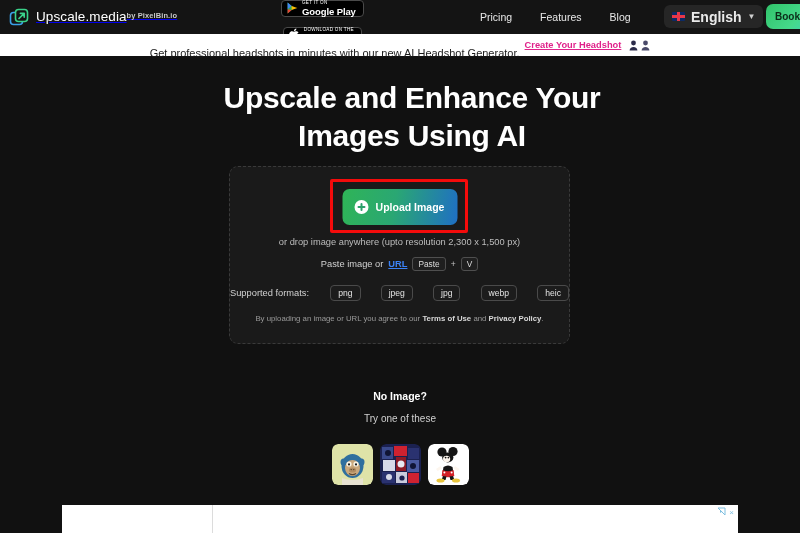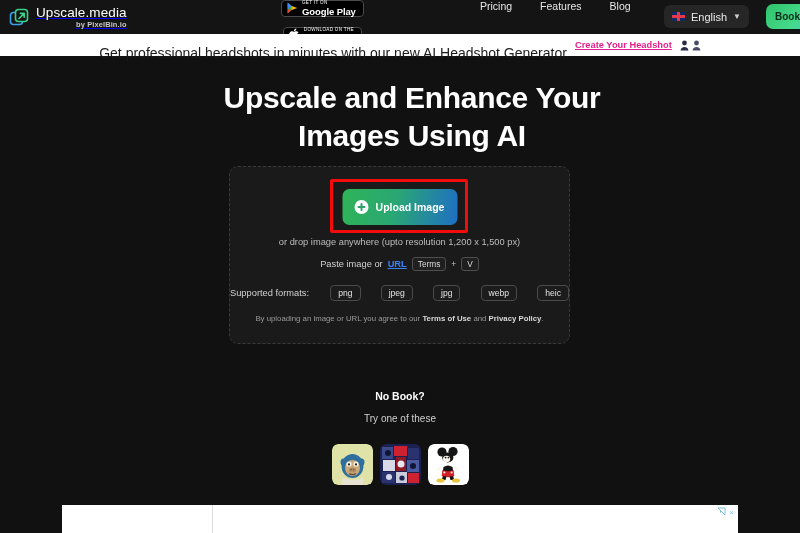--- a/index.html
+++ b/index.html
@@ -14,67 +14,67 @@
 
   
   .navbar {
     position: absolute; top: 0; left: 0;
     width: 800px; height: 34px;
     background: #141414;
     display: flex; align-items: center;
   }
   .brand { display: flex; align-items: center; gap: 6px; padding-left: 9px; }
   .brand-mark { position: relative; width: 21px; height: 21px; flex: 0 0 21px; }
-  .brand-text { display: flex; flex-direction: column; line-height: 1; }
+  .brand-text { display: flex; flex-direction: row; line-height: 1; }
   .brand-title { font-size: 13.5px; color: #ffffff; font-weight: 400; letter-spacing: .1px; }
   .brand-sub { font-size: 7.5px; color: #c9c9c9; font-weight: 700; text-align: right; margin-top: 2px; letter-spacing: .1px; }
 
   .nav-center { position: absolute; left: 281px; top: 0; height: 34px; display: flex; align-items: center; gap: 10px; flex-direction: column; }
   .store-badge {
     height: 22px; border-radius: 4px; background: #000;
     border: 1px solid #4a4a4a;
     display: flex; align-items: center; gap: 4px;
     padding: 0 7px 0 5px; color: #fff; text-decoration: none;
   }
   .store-badge .glyph { font-size: 13px; line-height: 1; }
   .store-lines { display: flex; flex-direction: column; line-height: 1; }
   .store-top { font-size: 4.6px; letter-spacing: .3px; text-transform: uppercase; }
   .store-bottom { font-size: 9.5px; font-weight: 700; letter-spacing: -.1px; margin-top: 1px; }
 
-  .nav-links { position: absolute; left: 480px; top: 0; height: 34px; display: flex; gap: 28px; }
+  .nav-links { position: absolute; left: 480px; top: 0; height: 34px; display: flex; align-items: center; gap: 28px; }
   .nav-link { font-size: 10.5px; color: #e8e8e8; text-decoration: none; }
 
   .lang-pill {
     position: absolute; left: 664px; top: 5px;
     height: 23px; display: flex; align-items: center; gap: 6px;
     padding: 0 8px; border-radius: 6px; background: #262626;
   }
   .flag { width: 13px; height: 9px; border-radius: 1px; position: relative; overflow: hidden; background:#0b2a66; flex:0 0 13px;}
   .flag:before { content:""; position:absolute; left:5px; top:0; width:3px; height:9px; background:#e8374a; }
   .flag:after  { content:""; position:absolute; left:0; top:3px; width:13px; height:3px; background:#e8374a; }
-  .lang-label { font-size: 11px; color: #eaeaea; }
+  .lang-label { font-size: 14px; color: #eaeaea; font-weight: bold; }
   .chev { color:#cfcfcf; font-size: 8px; line-height:1; }
 
   .book-btn {
     position: absolute; left: 766px; top: 4px;
     height: 25px; min-width: 60px;
     border-radius: 7px; border: none;
     background: linear-gradient(135deg,#31c36a 0%,#45d98b 55%,#39c9ff 140%);
     color: #0b2c18; font-size: 10px; font-weight: 700;
     display: flex; align-items: center; padding: 0 9px;
     white-space: nowrap; overflow: hidden; cursor: pointer;
   }
 
   
   .announce {
     position: absolute; top: 34px; left: 0;
     width: 800px; height: 22px; background: #ffffff;
     display: flex; align-items: center; justify-content: center; gap: 5px;
   }
-  .announce-text { font-size: 14px; color: #1b1b1b; margin-top: 16px; }
+  .announce-text { font-size: 11px; color: #1b1b1b; margin-top: 16px; }
   .announce-link { font-size: 9.3px; color: #e0218a; font-weight: 700; text-decoration: underline; }
   .persons { display: flex; gap: 3px; align-items: center; margin-left: 3px; }
 
   
   .hero-title {
     position: absolute; top: 79px; left: 12px; width: 800px;
     text-align: center; color: #ffffff;
     font-size: 30px; font-weight: 700; line-height: 1.28; letter-spacing: -.3px;
   }
 
@@ -228,47 +228,47 @@
 
   <div class="upload-card">
 
     <div class="upload-btn-wrap">
       <button class="upload-btn">
         <span class="plus-circle"></span>
         <span>Upload Image</span>
       </button>
     </div>
 
-    <div class="drop-text">or drop image anywhere (upto resolution 1,200 x 1,500 px)</div>
+    <div class="drop-text">or drop image anywhere (upto resolution 2,300 x 1,500 px)</div>
 
     <div class="paste-row">
       <span class="paste-label">Paste image or</span>
       <a class="url-link" href="#">URL</a>
-      <span class="key">Terms</span>
+      <span class="key">Paste</span>
       <span class="plus-sign">+</span>
       <span class="key">V</span>
     </div>
 
     <div class="formats-row">
       <span class="formats-label">Supported formats:</span>
       <span class="fmt">png</span>
       <span class="fmt">jpeg</span>
       <span class="fmt">jpg</span>
       <span class="fmt">webp</span>
       <span class="fmt">heic</span>
     </div>
 
     <div class="terms">
       <span>By uploading an image or URL you agree to our </span><b>Terms of Use</b><span> and </span><b>Privacy Policy</b><span>.</span>
     </div>
   </div>
 
   <div class="red-box"></div>
 
-  <div class="no-image">No Book?</div>
+  <div class="no-image">No Image?</div>
   <div class="try-one">Try one of these</div>
 
   <div class="samples">
     <svg class="thumb" viewBox="0 0 41 41">
       <rect width="41" height="41" rx="6" fill="#dfe3a8"></rect>
       <ellipse cx="20.5" cy="22" rx="11" ry="12" fill="#2f6f9e"></ellipse>
       <ellipse cx="20.5" cy="24" rx="7.5" ry="8" fill="#caa87c"></ellipse>
       <ellipse cx="11.5" cy="18" rx="3" ry="3.6" fill="#2f6f9e"></ellipse>
       <ellipse cx="29.5" cy="18" rx="3" ry="3.6" fill="#2f6f9e"></ellipse>
       <ellipse cx="17" cy="20" rx="2.6" ry="2.6" fill="#f7f3e6"></ellipse>

